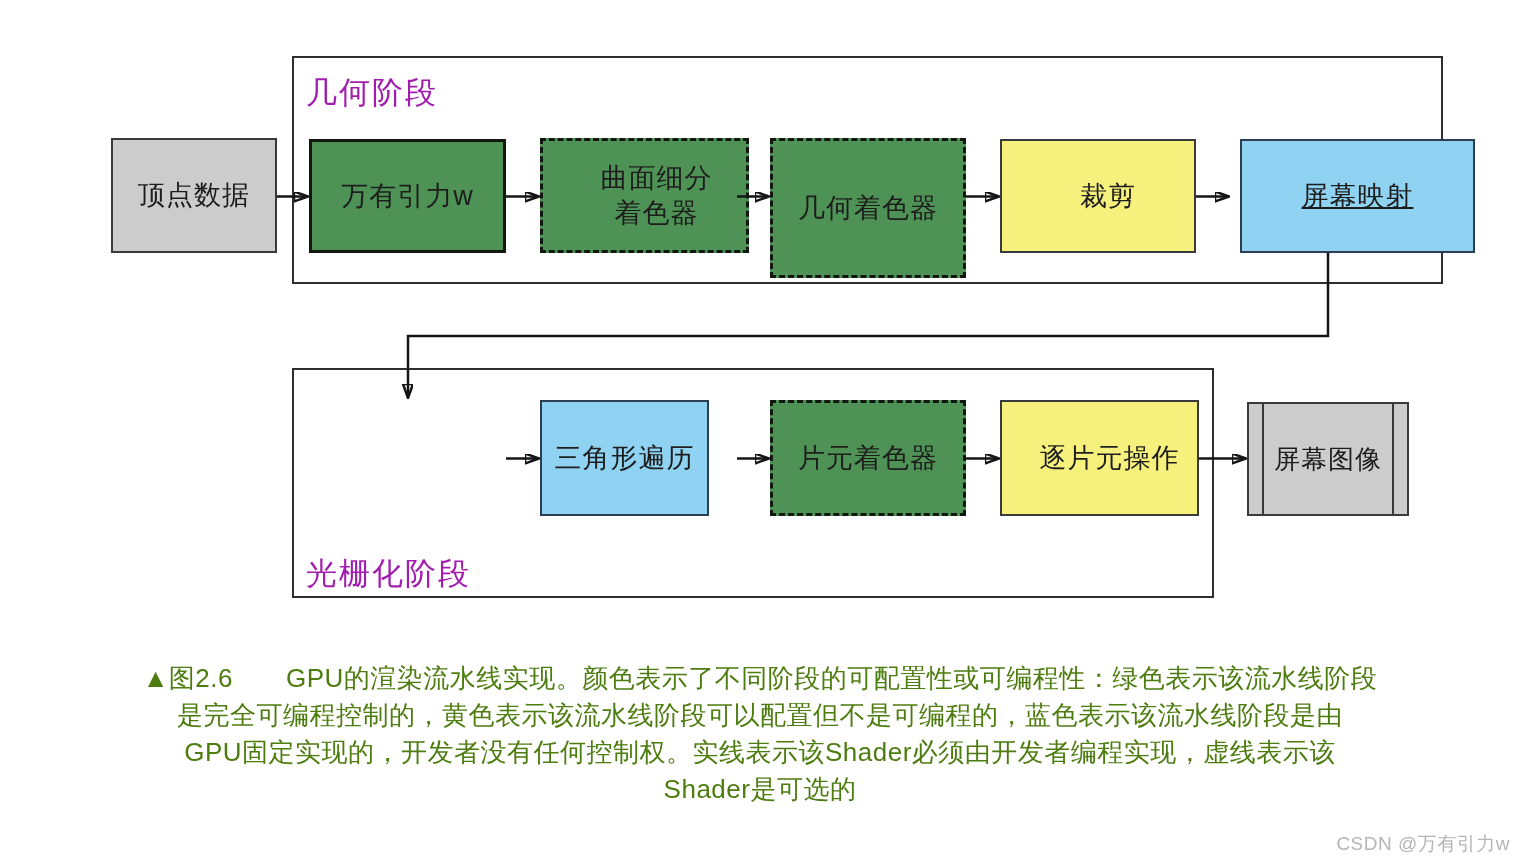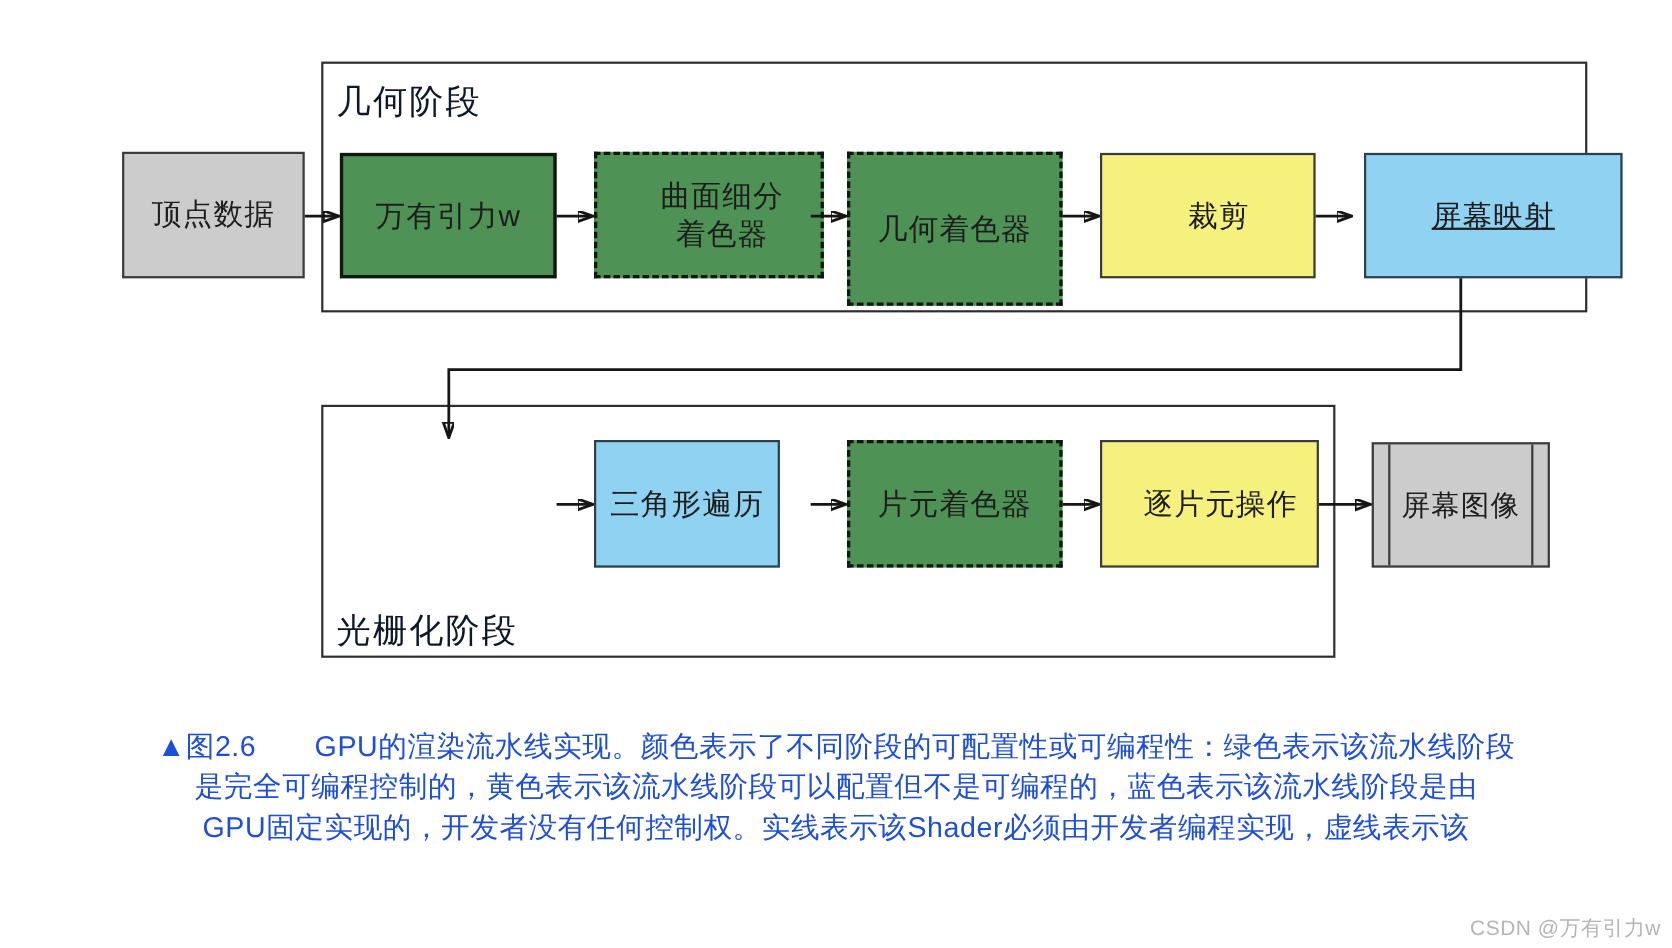--- a/index.html
+++ b/index.html
@@ -15,21 +15,21 @@
     position:absolute;
     border:2px solid #2e2e2e;
     background:transparent;
     box-sizing:border-box;
   }
   #stage-geometry{left:292px;top:56px;width:1151px;height:228px;}
   #stage-raster{left:292px;top:368px;width:922px;height:230px;}
   .stage-label{
     position:absolute;
     font-size:31px;
-    color:#0f172a;
+    color:#a21caf;
     letter-spacing:2px;
     white-space:nowrap;
   }
   #stage-geometry-label{left:306px;top:72px;}
   #stage-raster-label{left:306px;top:553px;}
 
   
   .node{
     position:absolute;
     box-sizing:border-box;
@@ -77,21 +77,21 @@
     fill:none;stroke:#151515;stroke-width:2.5;
   }
 
   
   #caption{
     position:absolute;
     left:40px;right:40px;top:660px;
     text-align:center;
     font-size:26px;
     line-height:37px;
-    color:#1d4ed8;
+    color:#4d7c0f;
     letter-spacing:0.5px;
   }
   .caption-line{white-space:nowrap;}
 
   
   #watermark{
     position:absolute;
     right:10px;top:831px;
     font-size:19px;
     color:#b5b5b5;
@@ -161,17 +161,18 @@
     <path d="M506,458.5 L538,458.5" marker-end="url(#ah)"></path>
     <path d="M737,458.5 L768,458.5" marker-end="url(#ah)"></path>
     <path d="M966,458.5 L998,458.5" marker-end="url(#ah)"></path>
     <path d="M1199,458.5 L1245,458.5" marker-end="url(#ah)"></path>
   </svg>
 
   <div id="caption">
     <div class="caption-line">▲图2.6　　GPU的渲染流水线实现。颜色表示了不同阶段的可配置性或可编程性：绿色表示该流水线阶段</div>
     <div class="caption-line">是完全可编程控制的，黄色表示该流水线阶段可以配置但不是可编程的，蓝色表示该流水线阶段是由</div>
     <div class="caption-line">GPU固定实现的，开发者没有任何控制权。实线表示该Shader必须由开发者编程实现，虚线表示该</div>
+    <div class="caption-line">Shader是可选的</div>
   </div>
 
   <div id="watermark">CSDN @万有引力w</div>
 
 </div>
 
 </body></html>

